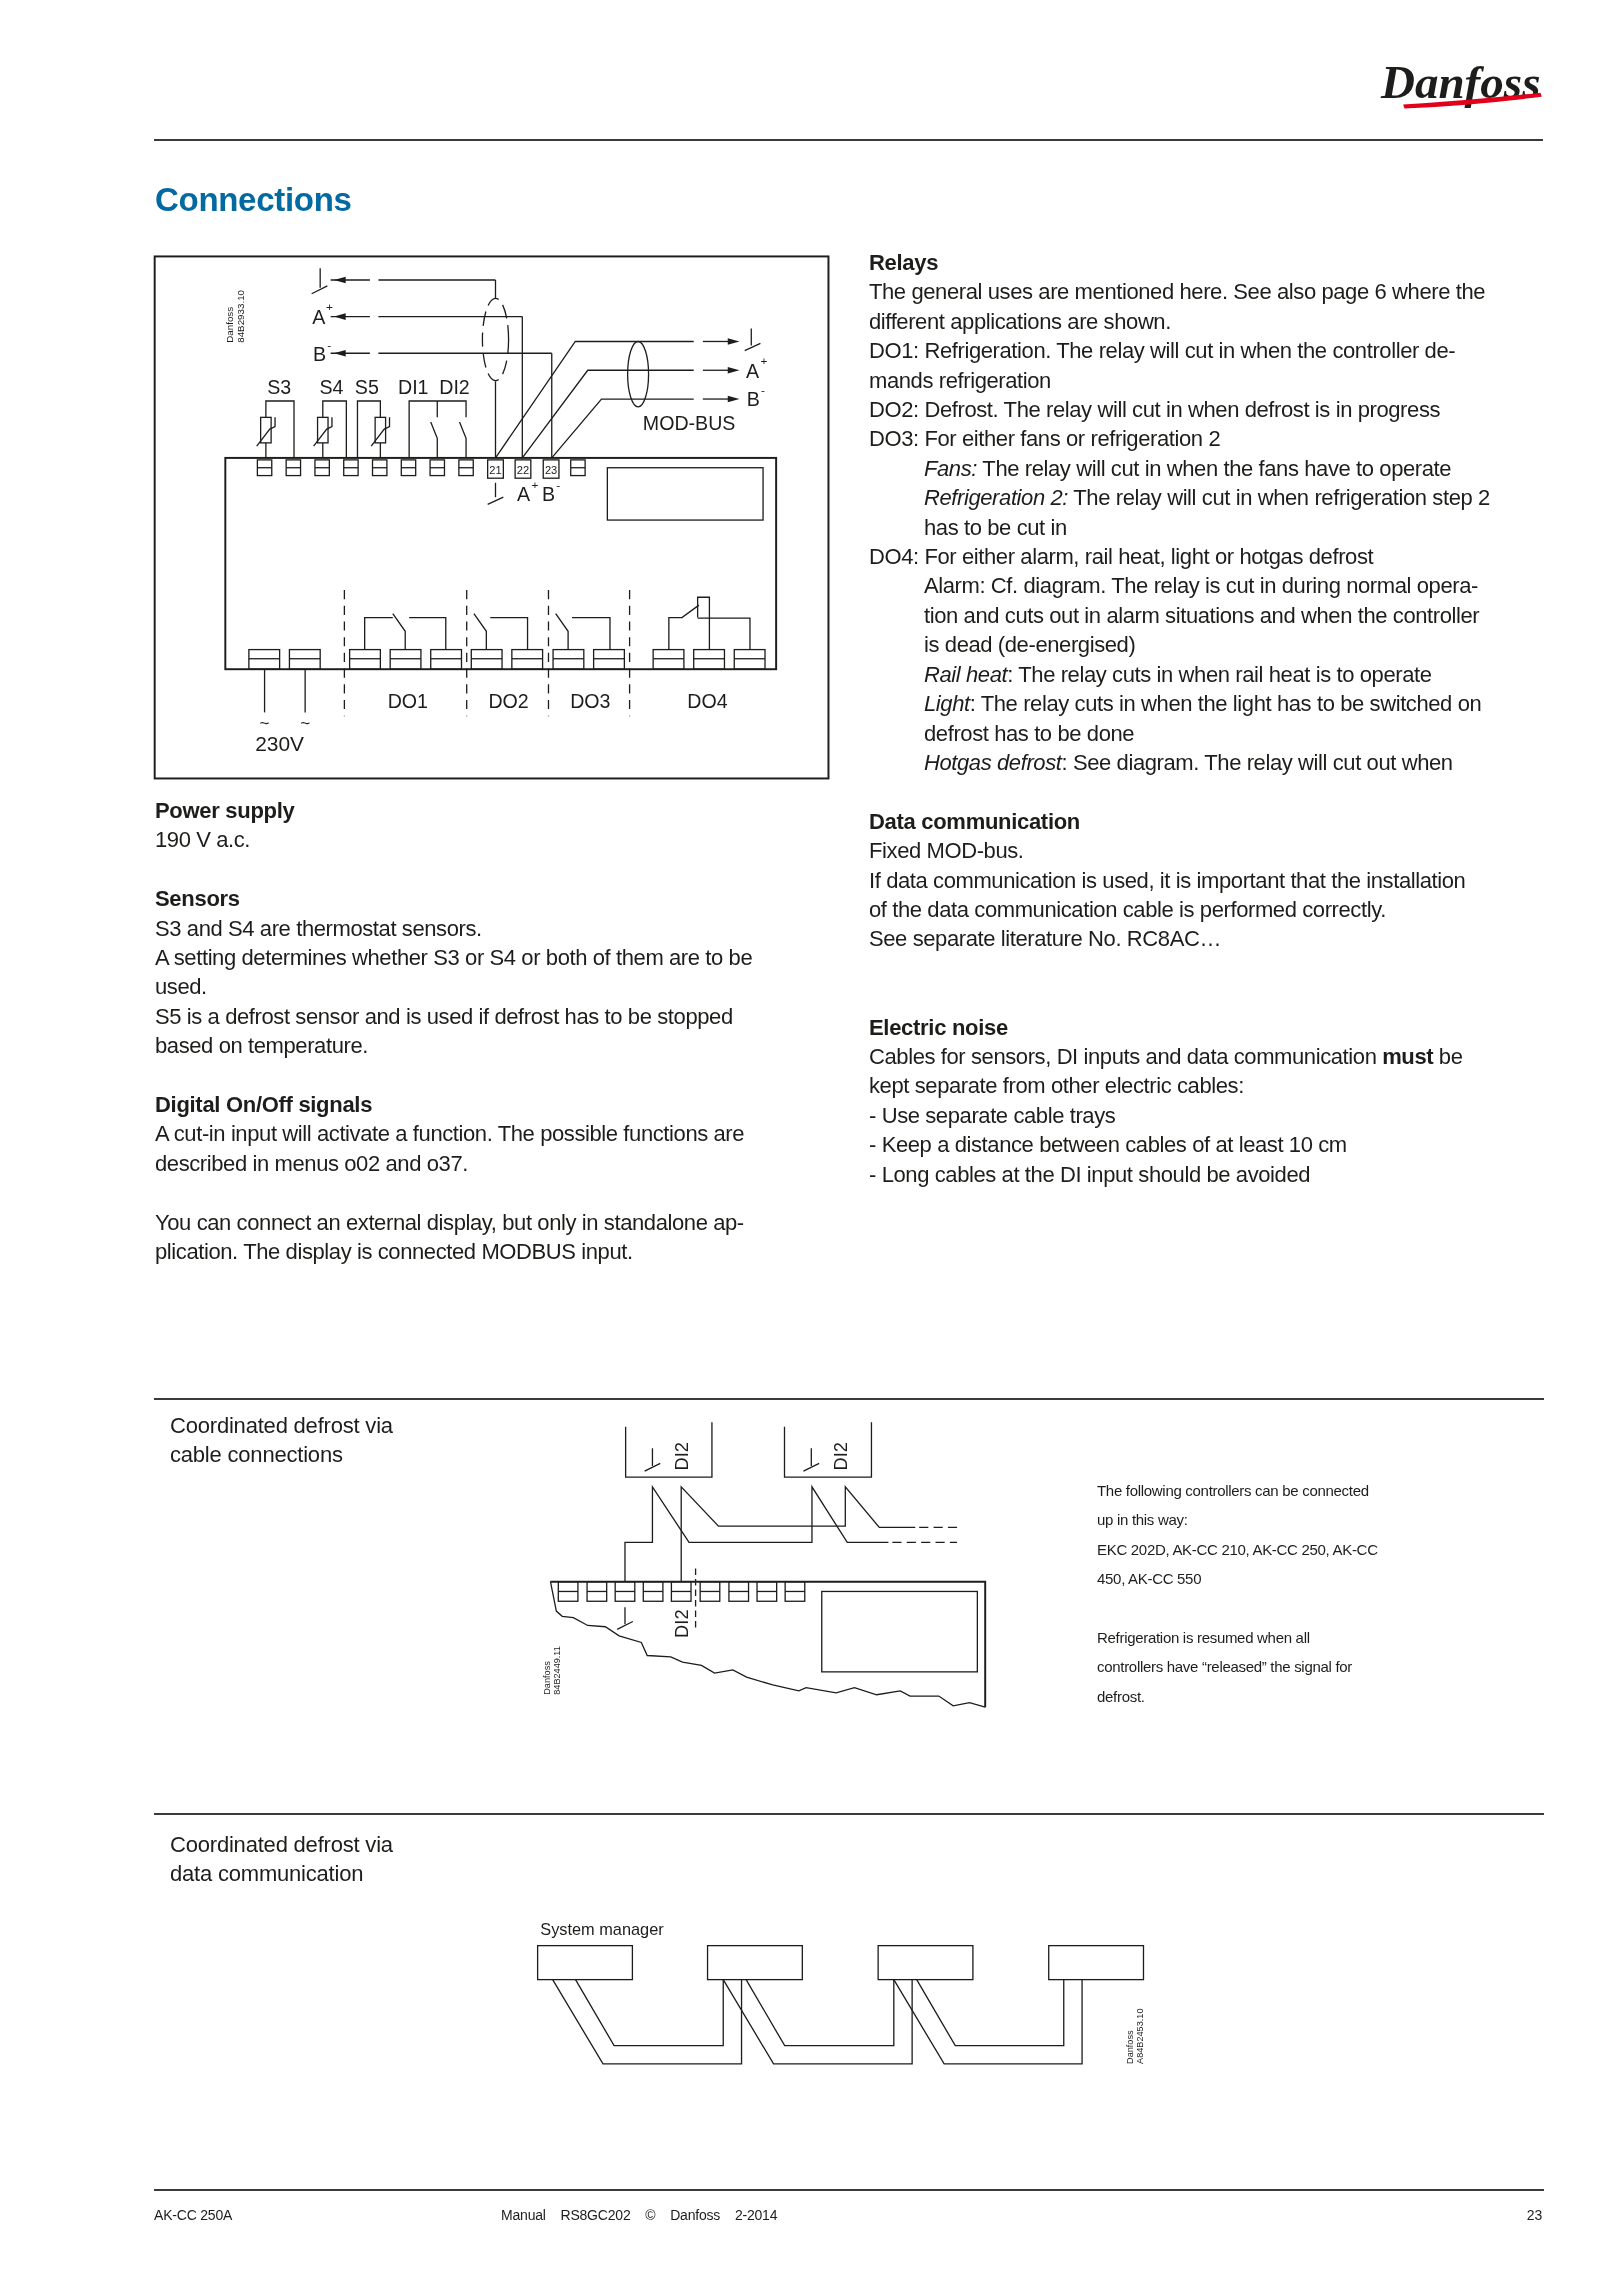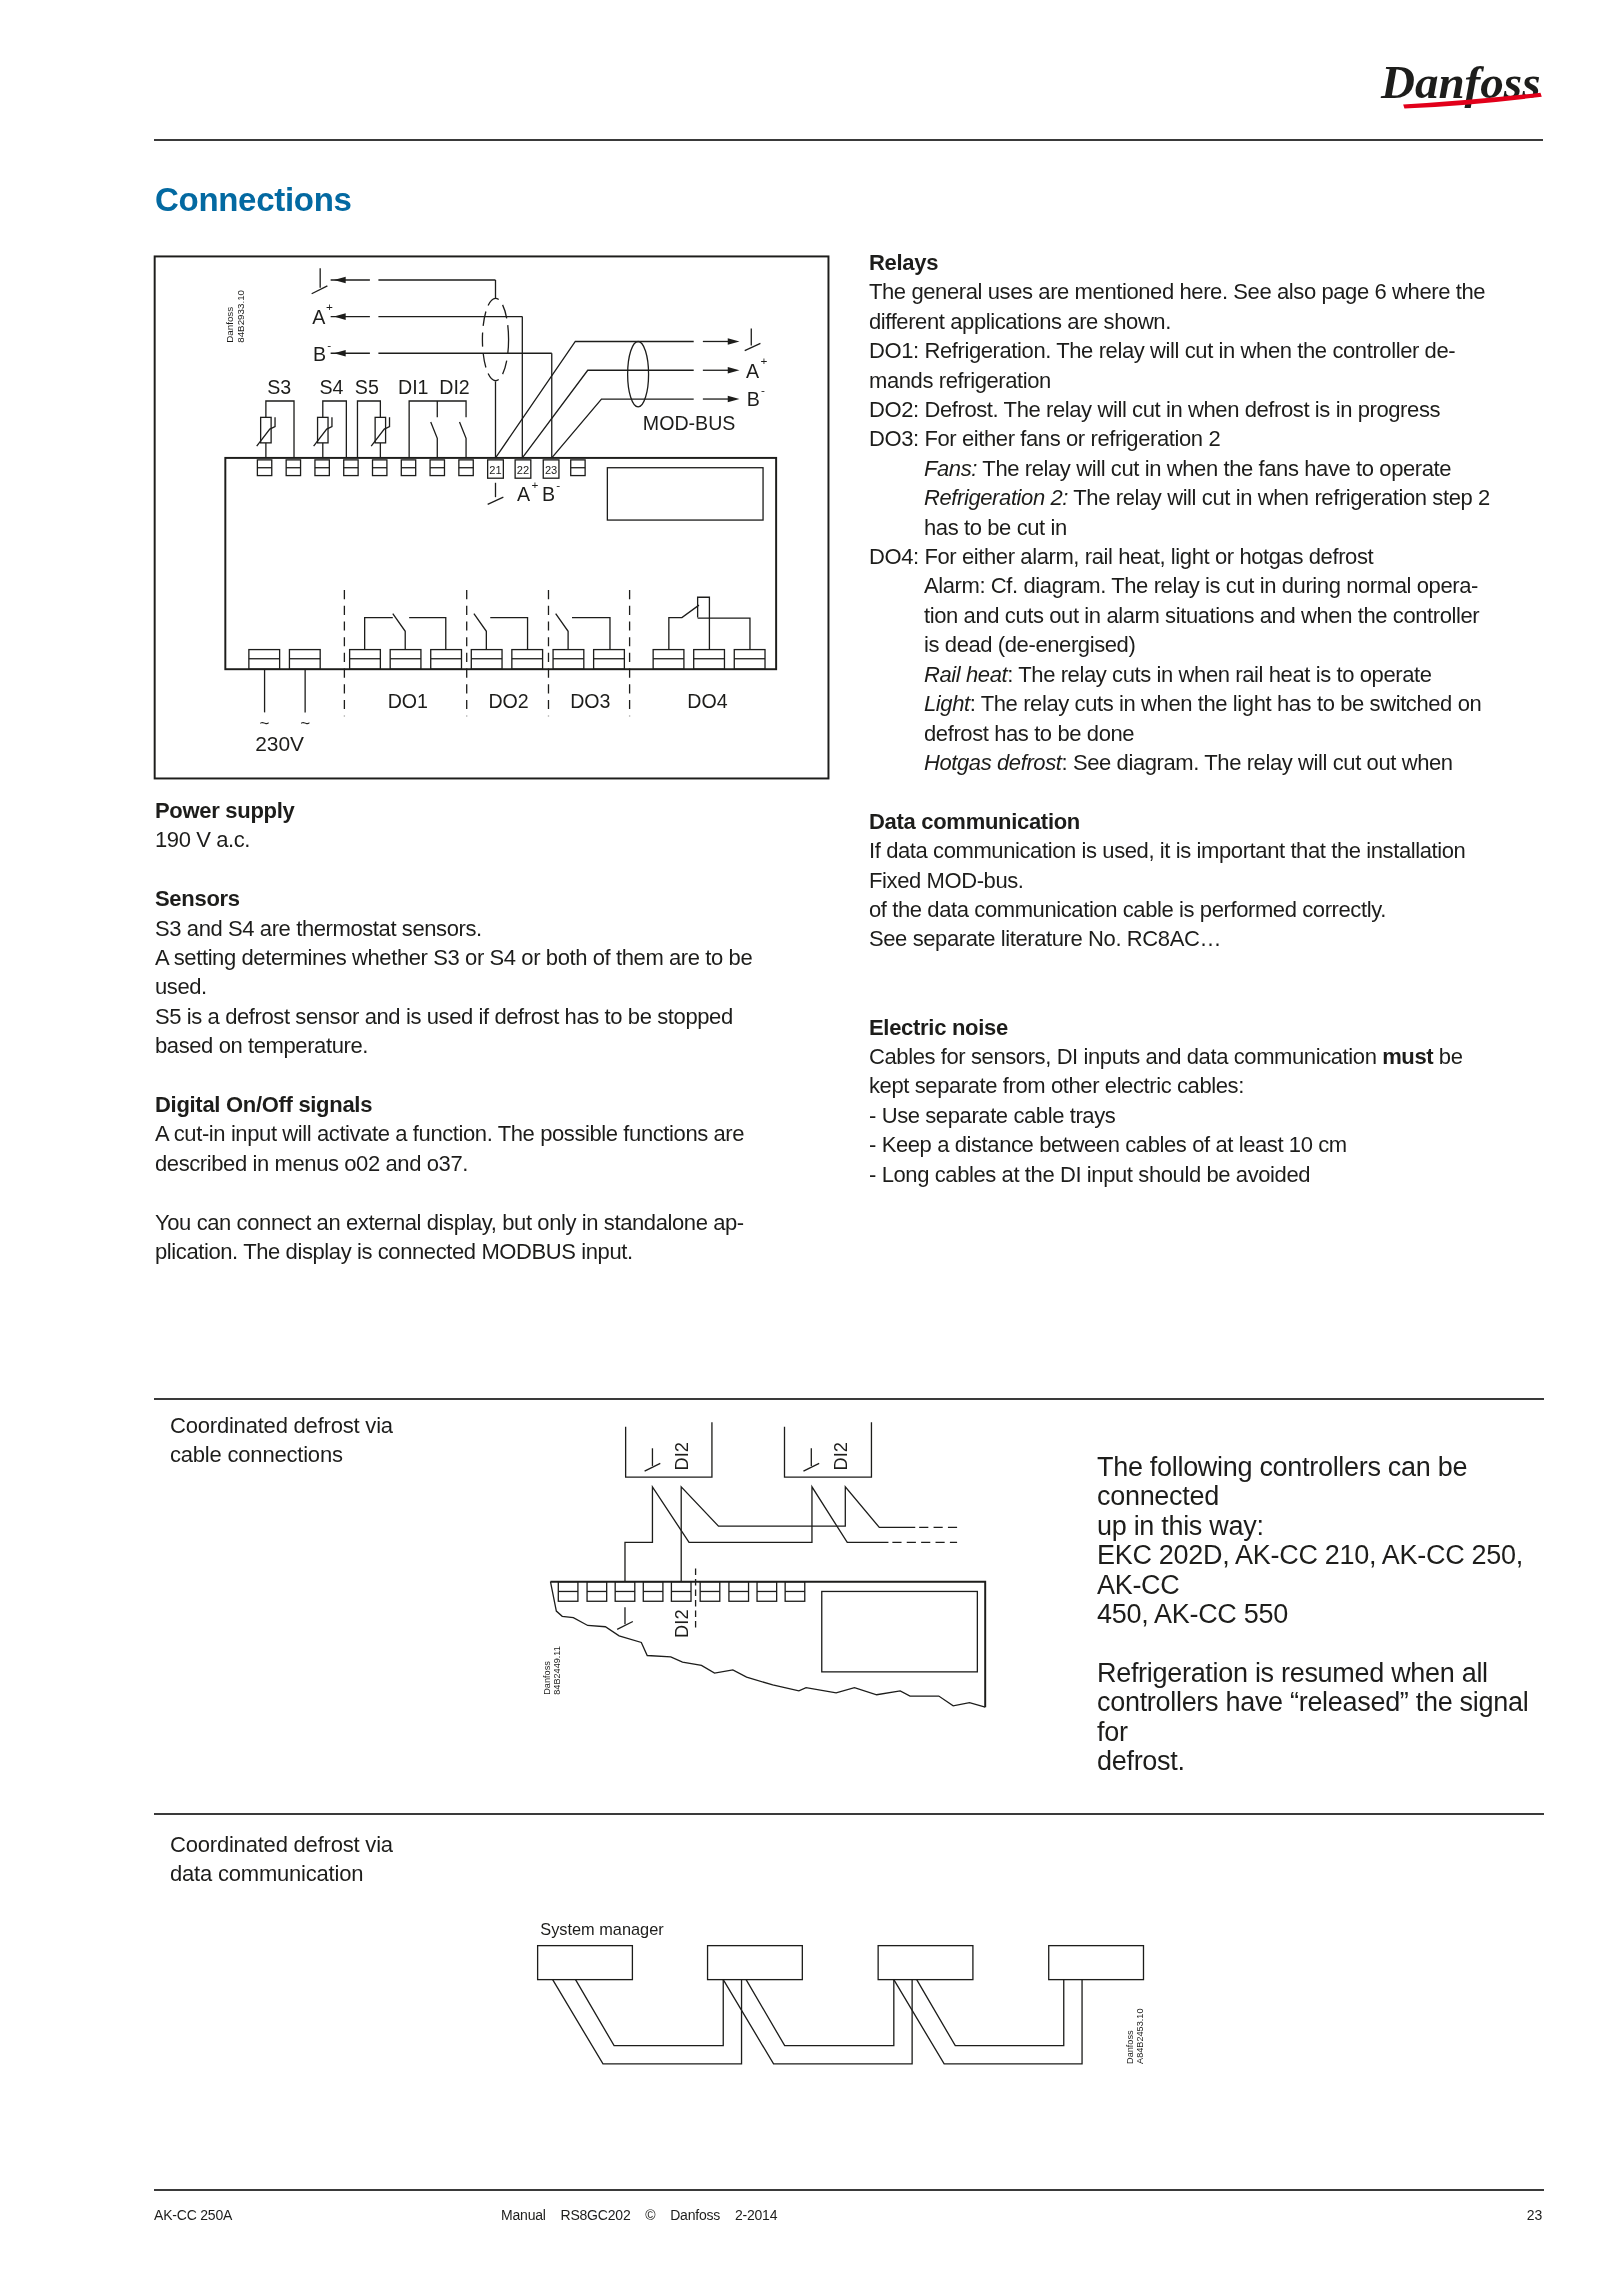--- a/index.html
+++ b/index.html
@@ -8,21 +8,21 @@
   .abs { position: absolute; }
   .rule { position: absolute; height: 2px; background: #3a3a3a; }
   .title { font-family: "Liberation Sans", sans-serif; font-weight: bold; font-size: 33px;
            left: 155px; top: 181px; letter-spacing: -0.3px; color: #0369a1; }
   .col { position: absolute; font-size: 22px; line-height: 29.4px; letter-spacing: -0.4px; }
   .col .h { font-weight: bold; letter-spacing: -0.3px; }
   .col .gap { height: 29.4px; }
   .col .ind { padding-left: 55px; }
   .col i { }
   .caption { position: absolute; font-size: 22px; line-height: 29.4px; letter-spacing: -0.2px; }
-  .note { position: absolute; font-size: 27px; line-height: 29.4px; letter-spacing: -0.3px; }
+  .note { position: absolute; font-size: 15px; line-height: 29.4px; letter-spacing: -0.3px; margin-top: 23px; }
   svg text { font-family: "Liberation Sans", sans-serif; fill: #1d1d1b; }
   .footer { position: absolute; top: 2207px; font-size: 14px; letter-spacing: -0.2px; }
   .logo { position: absolute; left: 1377px; top: 47px; }
 </style>
 </head>
 <body>
 
 <div class="logo">
   <svg width="170" height="72" viewBox="0 0 260 110">
     <text x="6" y="78" font-size="72" font-style="italic" font-weight="bold" style="font-family:'Liberation Serif', serif;" fill="#e2001a">Danfoss</text>
@@ -248,22 +248,22 @@
     <div class="ind">tion and cuts out in alarm situations and when the controller</div>
     <div class="ind">is dead (de-energised)</div>
     <div class="ind"><i>Rail heat</i><span>: The relay cuts in when rail heat is to operate</span></div>
     <div class="ind"><i>Light</i><span>: The relay cuts in when the light has to be switched on</span></div>
     <div class="ind">defrost has to be done</div>
     <div class="ind"><i>Hotgas defrost</i><span>: See diagram. The relay will cut out when</span></div>
   </div>
   <div class="gap"></div>
   <div>
     <div class="h">Data communication</div>
+    <div>Fixed MOD-bus.</div>
     <div>If data communication is used, it is important that the installation</div>
-    <div>Fixed MOD-bus.</div>
     <div>of the data communication cable is performed correctly.</div>
     <div>See separate literature No. RC8AC…</div>
   </div>
   <div class="gap"></div>
   <div class="gap"></div>
   <div>
     <div class="h">Electric noise</div>
     <div><span>Cables for sensors, DI inputs and data communication </span><b>must</b><span> be</span></div>
     <div>kept separate from other electric cables:</div>
     <div>- Use separate cable trays</div>

